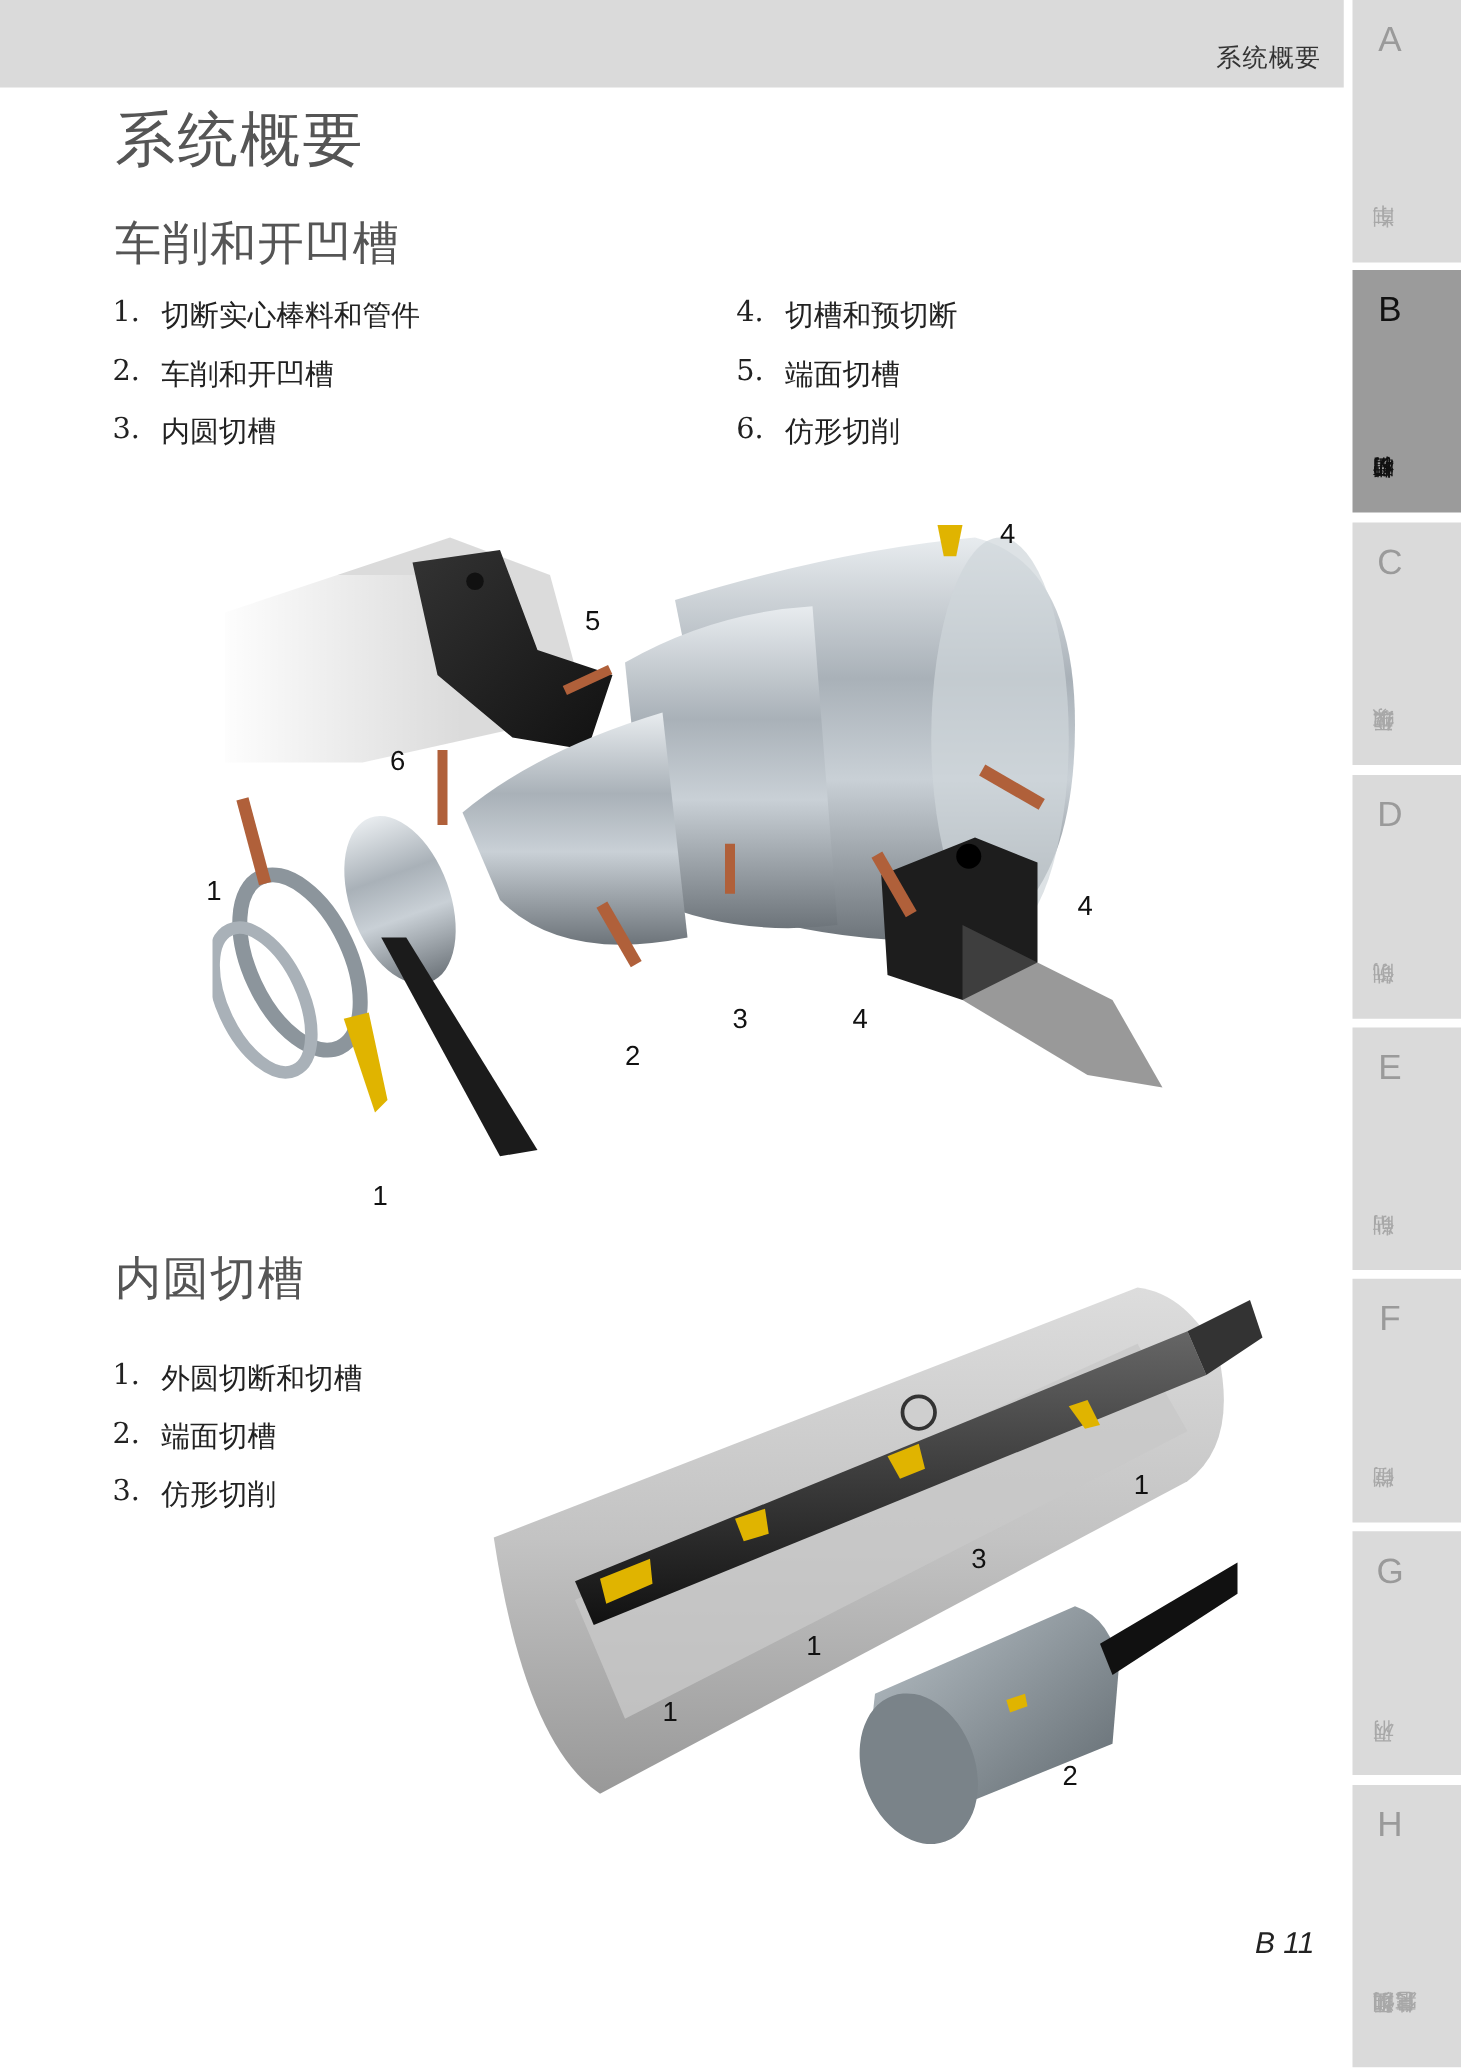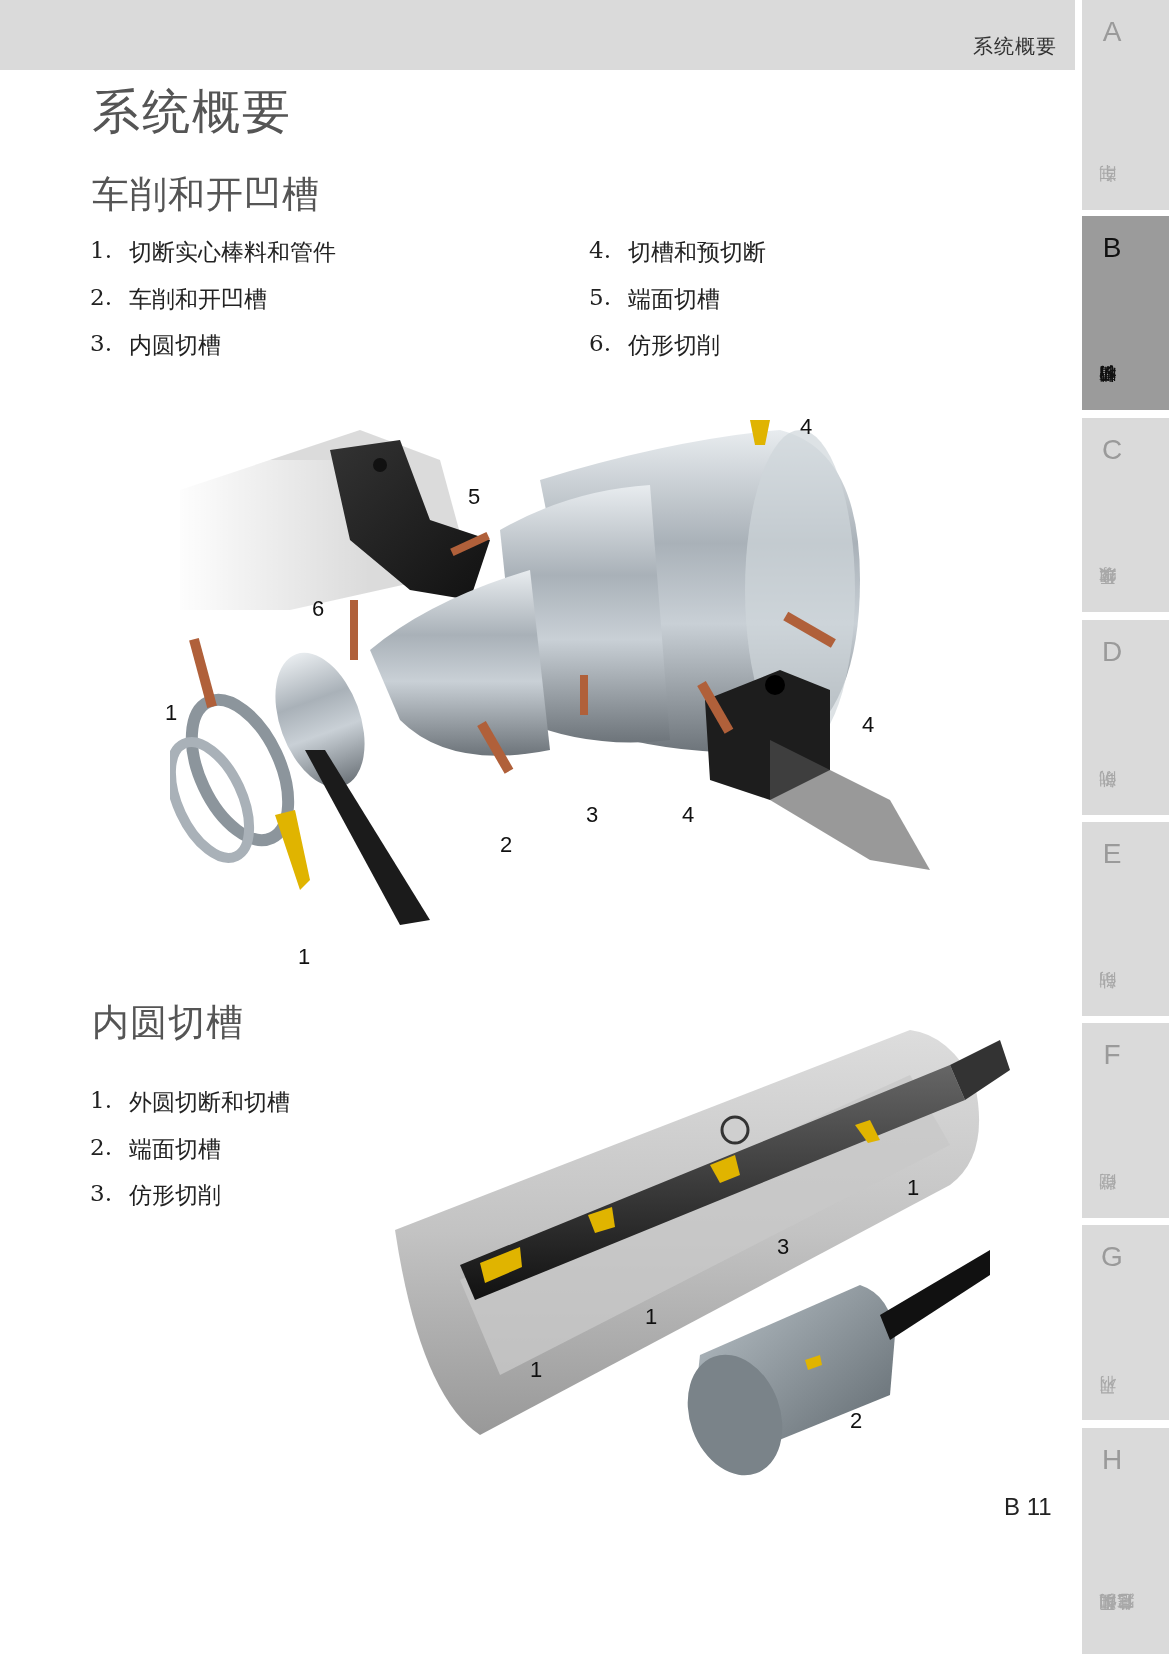--- a/index.html
+++ b/index.html
@@ -43,22 +43,22 @@
   }
   .list { position:absolute; font-family:"DejaVu Serif", "Liberation Serif", serif; font-size:23px; color:#222; }
   .list-item { height:46.5px; display:flex; }
   .list-num { width:39px; }
   .illus { position:absolute; }
   .callout {
     position:absolute; font-family:"Liberation Sans", sans-serif;
     font-size:22px; color:#111;
   }
   .page-number {
-    position:absolute; left:1004px; top:1493px;
-    font-family:"Liberation Sans", sans-serif; font-size:24px; color:#222;
+    position:absolute; left:1004px; top:1541px;
+    font-family:"Liberation Sans", sans-serif; font-size:24px; color:#222;font-style:italic;
   }
 </style>
 </head>
 <body>
 
 <div class="header-bar">
   <span class="header-title">系统概要</span>
 </div>
 
 <div class="tab-strip">

